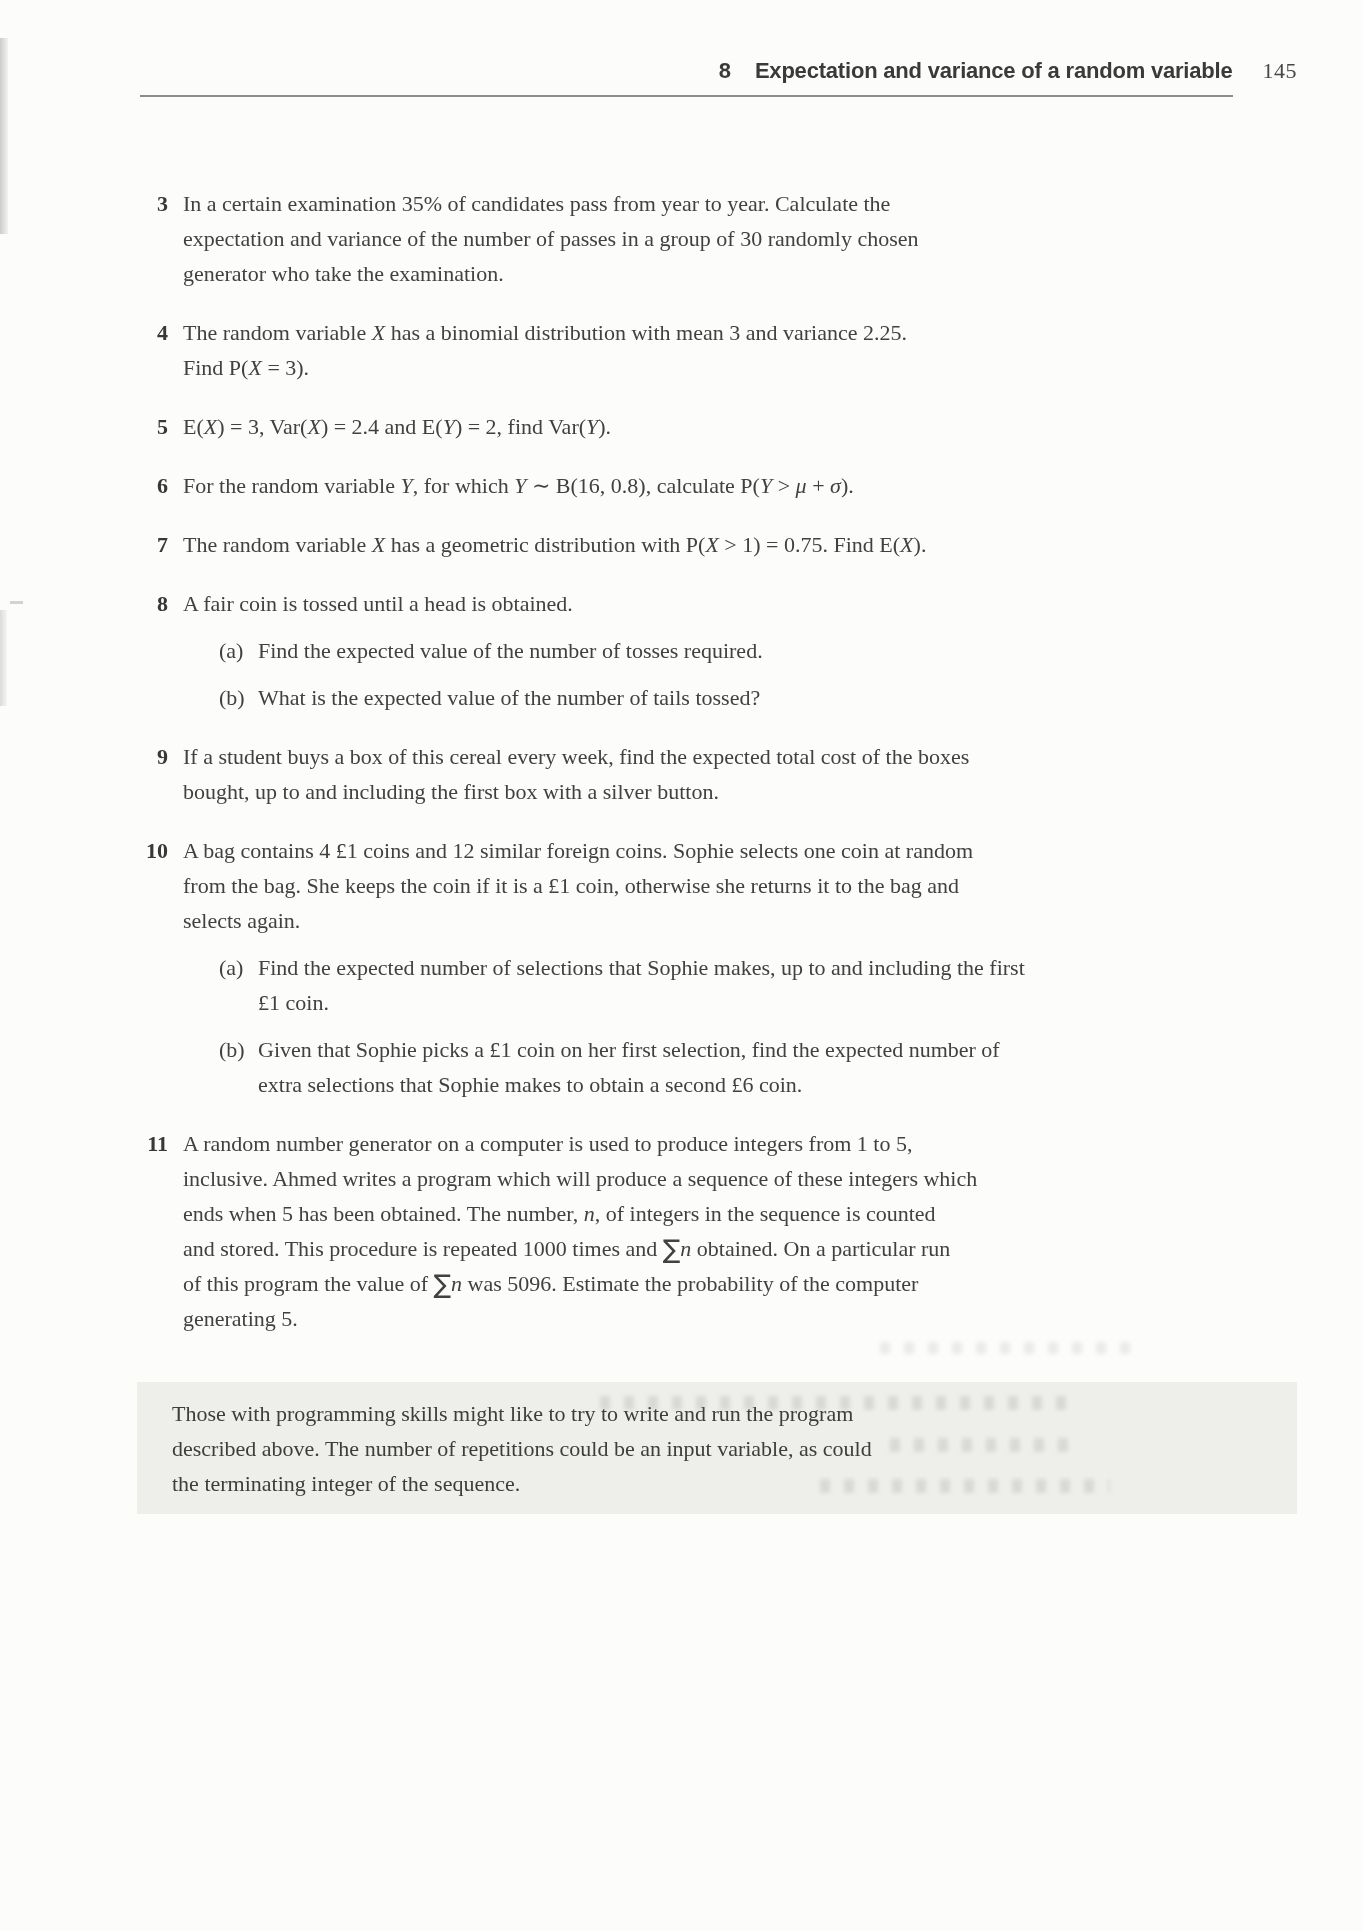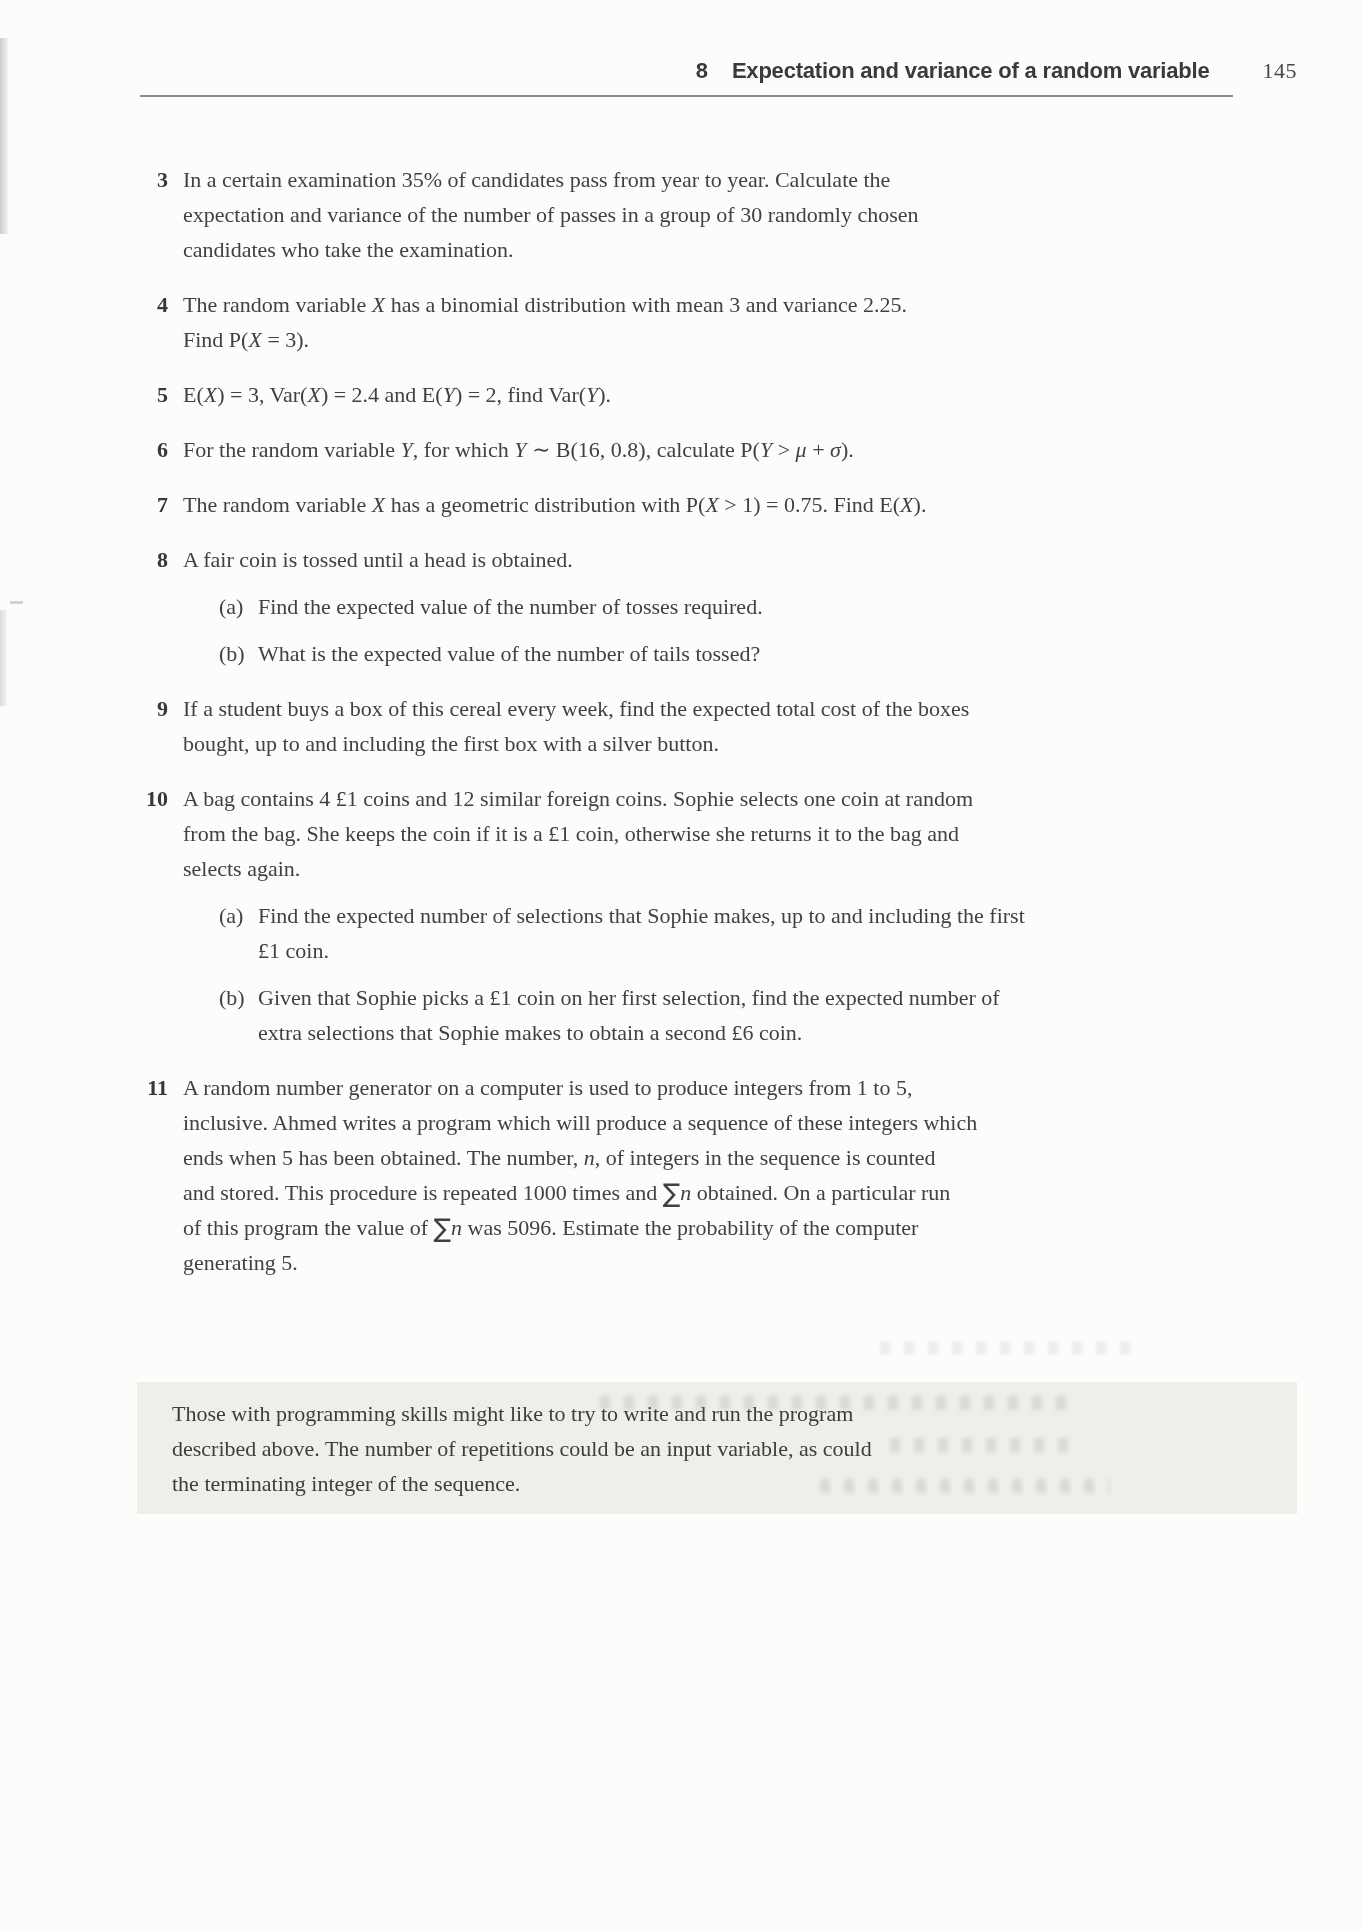--- a/index.html
+++ b/index.html
@@ -16,37 +16,37 @@
   .running-head{
     position:absolute;top:58px;right:65px;
     display:flex;align-items:baseline;
     font-family:"Liberation Sans","DejaVu Sans",sans-serif;
     font-weight:700;font-size:22px;letter-spacing:-0.2px;
     color:var(--header-text,#3a3a3a);
     white-space:nowrap;
   }
   .running-head .chap-num{margin-right:24px;}
   .running-head .page-num{
-    margin-left:53px;
+    margin-left:30px;
     font-family:"Liberation Serif","DejaVu Serif",serif;
     font-weight:400;font-size:22px;color:#474747;letter-spacing:0.5px;
   }
   .head-rule{
     position:absolute;top:95px;left:140px;width:1093px;height:2px;
     background:var(--rule,#8c8c8c);
   }
   
   .exercises{position:absolute;top:162px;left:0;width:1362px;}
   .question{position:relative;padding-left:183px;margin-bottom:20px;}
   .qnum{
     position:absolute;left:0;top:0;width:168px;
     text-align:right;font-weight:700;font-size:22px;line-height:35px;
     color:#383838;
   }
-  .part{max-width:1030px;}
+  .part{max-width:1030px;margin-top:24px;}
   .part.sub{margin-top:12px;padding-left:39px;margin-left:36px;}
   .line{white-space:nowrap;font-size:22px;line-height:35px;}
   .sublabel{display:inline-block;width:39px;margin-left:-39px;}
   i{font-style:italic;}
   .sigma{
     font-family:"DejaVu Sans","DejaVu Serif",sans-serif;
     font-size:26px;vertical-align:-2px;line-height:0;font-style:normal;
   }
   
   .note-box{
@@ -90,21 +90,21 @@
   </div>
   <div class="head-rule"></div>
 
   <div class="exercises">
       <div class="question">
         <div class="qnum">3</div>
         <div class="qbody">
           <div class="part">
             <div class="line">In a certain examination 35% of candidates pass from year to year. Calculate the</div>
             <div class="line">expectation and variance of the number of passes in a group of 30 randomly chosen</div>
-            <div class="line">candidates who take the examination.</div>
+            <div class="line">generator who take the examination.</div>
           </div>
         </div>
       </div>
       <div class="question">
         <div class="qnum">4</div>
         <div class="qbody">
           <div class="part">
             <div class="line">The random variable <i>X</i> has a binomial distribution with mean 3 and variance 2.25.</div>
             <div class="line">Find P(<i>X</i> = 3).</div>
           </div>

